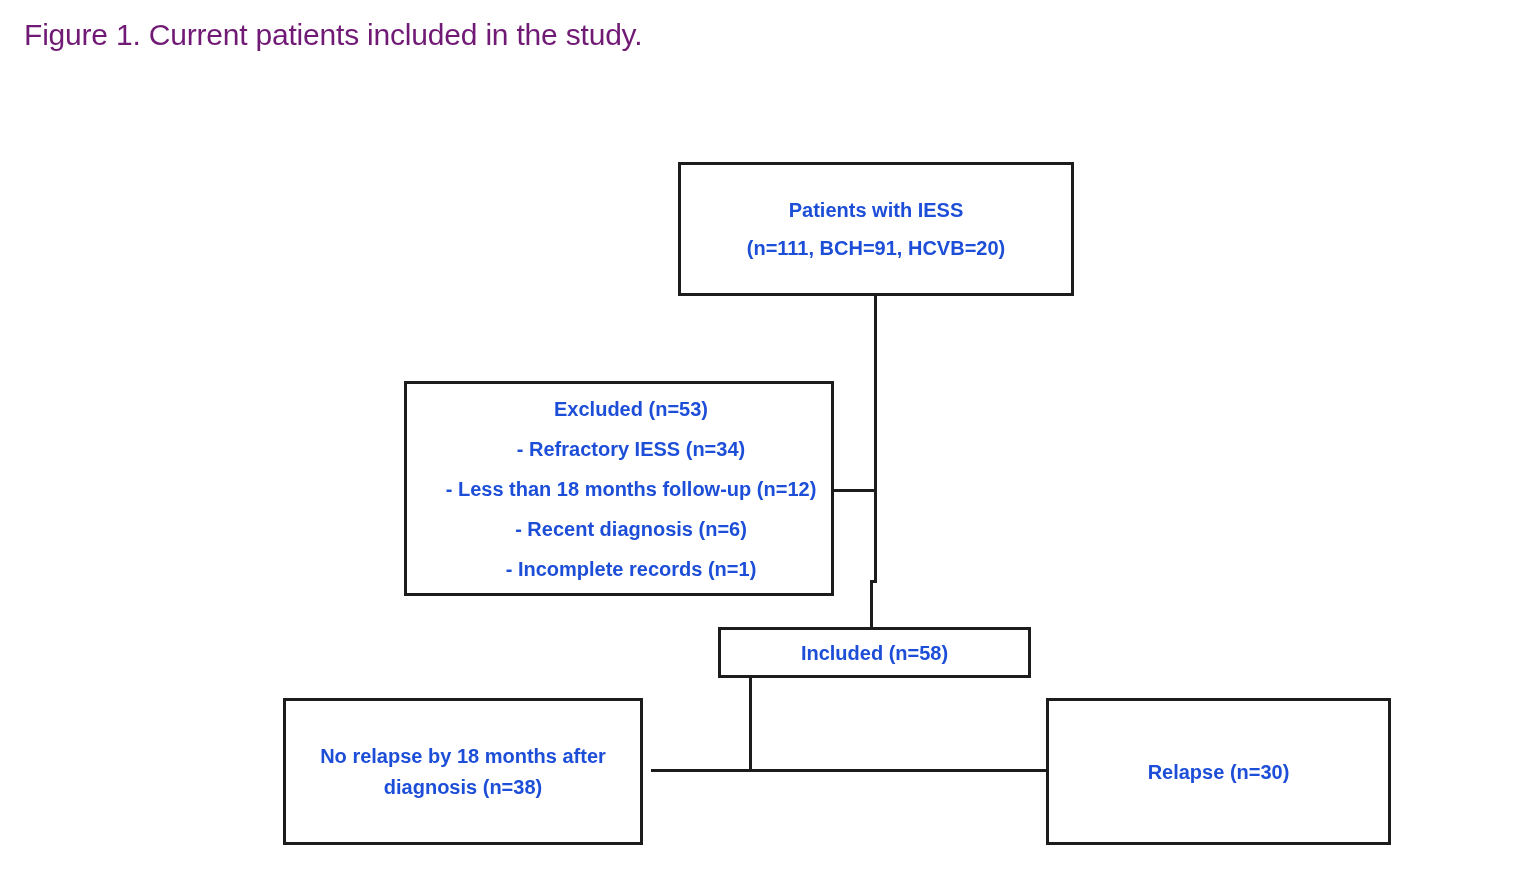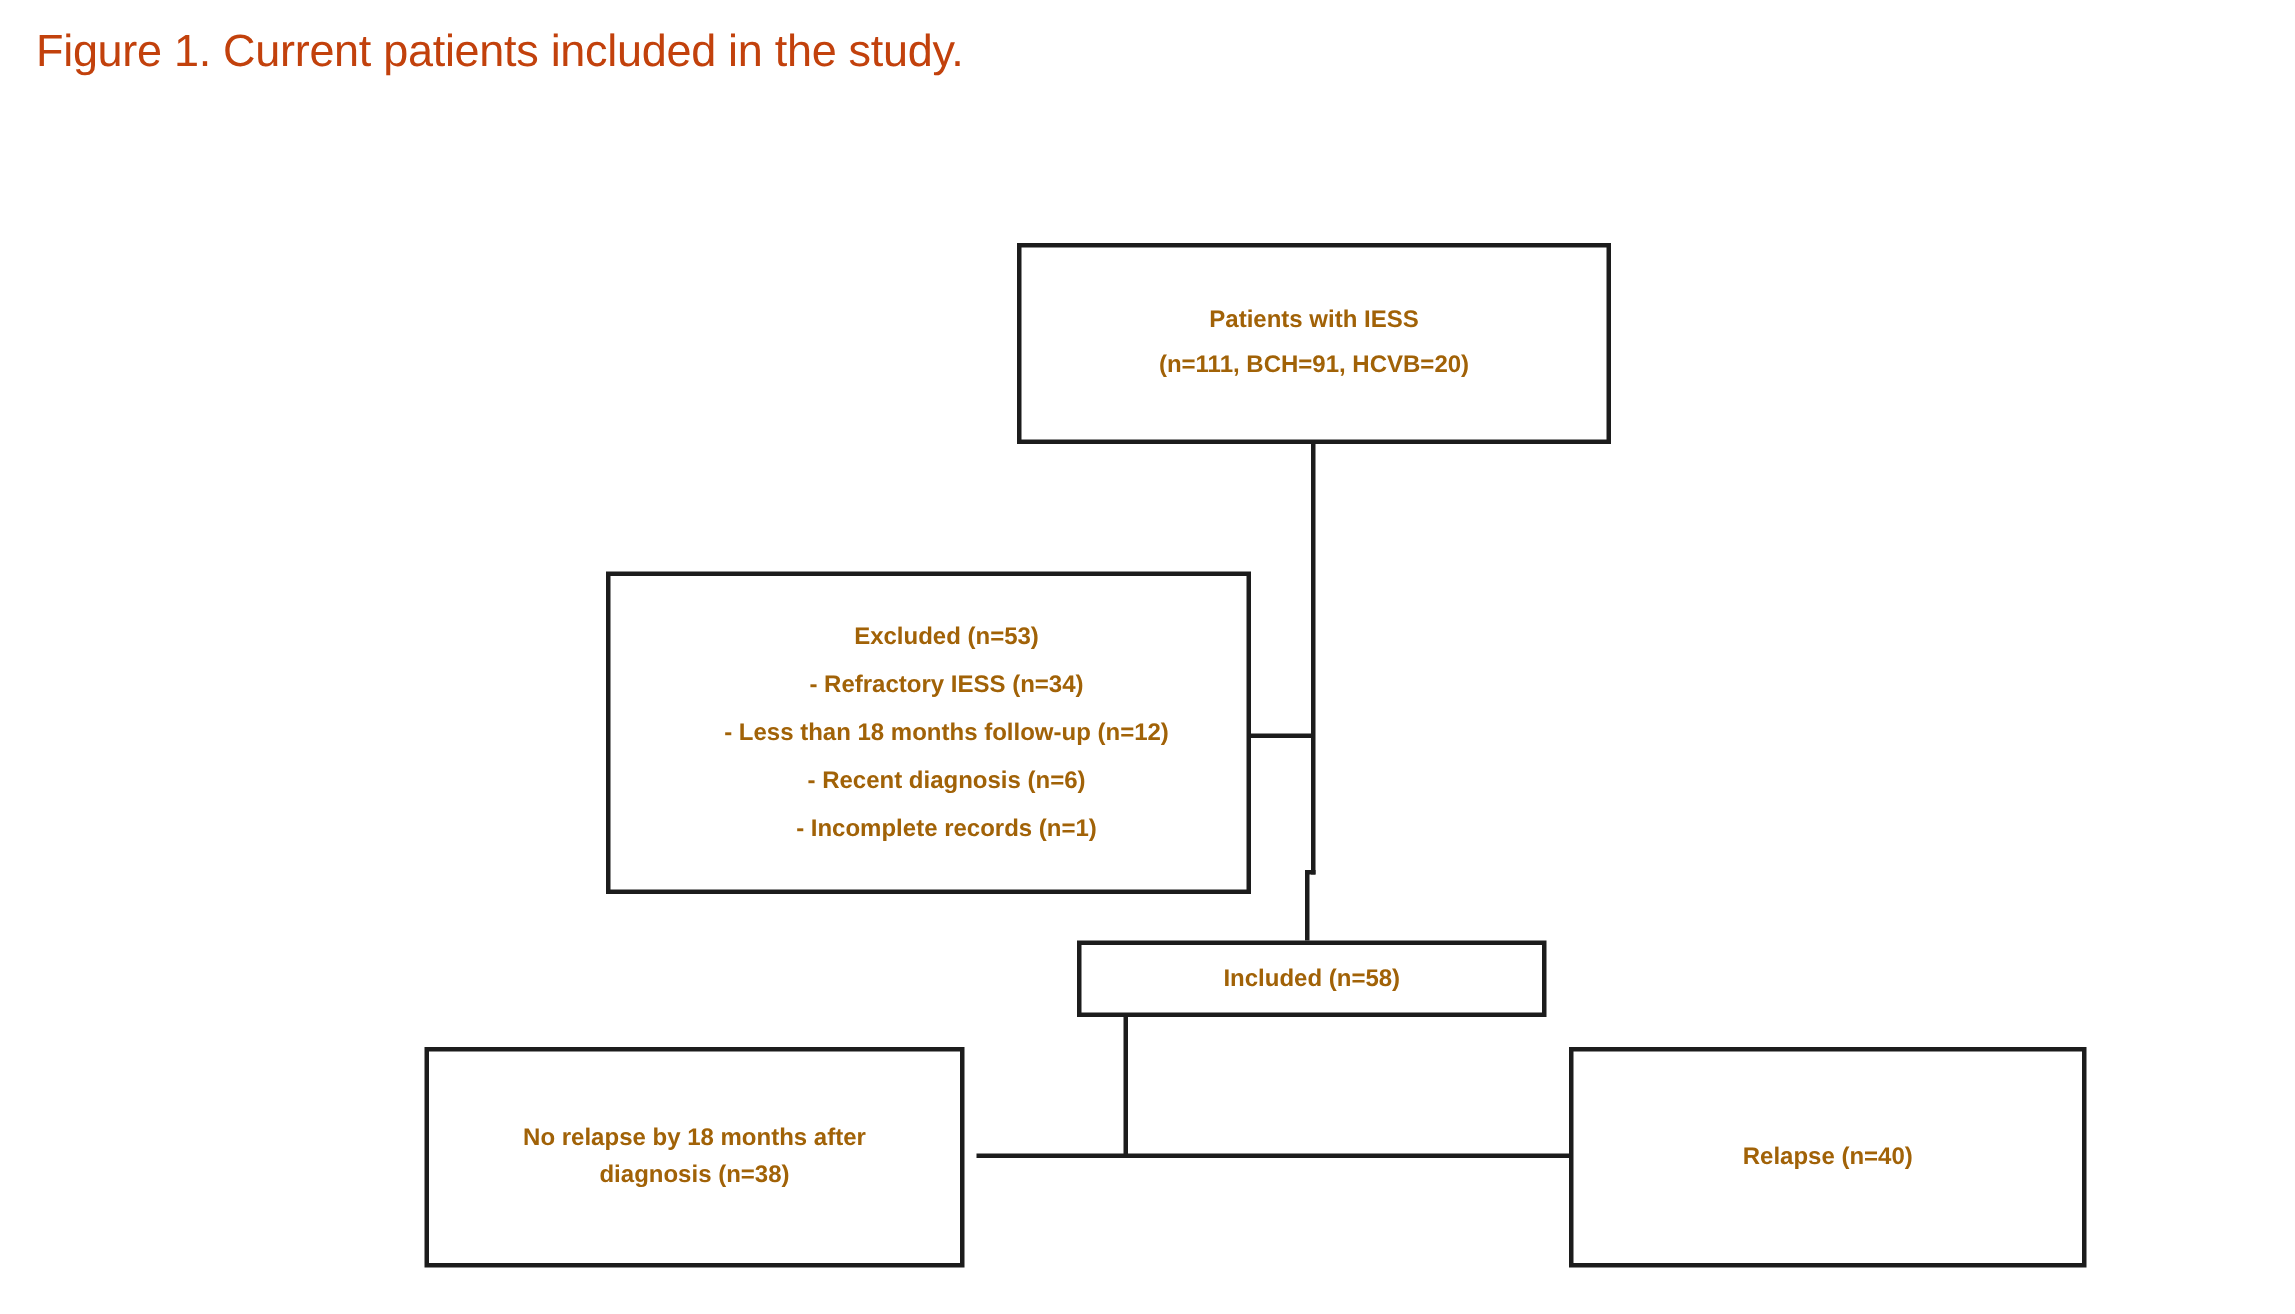--- a/index.html
+++ b/index.html
@@ -19,39 +19,39 @@
     background: #ffffff;
     overflow: hidden;
   }
   .fig-title {
     position: absolute;
     left: 24px;
     top: 18px;
     font-size: 30px;
     font-weight: 400;
     letter-spacing: -0.2px;
-    color: #c2410c;
+    color: #701a75;
     white-space: nowrap;
   }
   .node {
     position: absolute;
     box-sizing: border-box;
     border: 3px solid #1c1c1c;
     background: #ffffff;
     display: flex;
     align-items: center;
     justify-content: center;
     text-align: center;
     z-index: 2;
   }
   .node .node-text {
-    font-size: 16px;
+    font-size: 20px;
     line-height: 1.95;
     font-weight: 600;
-    color: #a16207;
+    color: #1d4ed8;
     padding: 0 8px;
     white-space: pre-line;
   }
   #node-top { left: 678px; top: 162px; width: 396px; height: 134px; }
   #node-top .node-text { line-height: 1.9; }
 
   #node-excluded { left: 404px; top: 381px; width: 430px; height: 215px; }
   #node-excluded .node-text { line-height: 2.0; margin-left: 24px; }
 
   #node-included { left: 718px; top: 627px; width: 313px; height: 51px; }
@@ -113,16 +113,16 @@
   <div class="node" id="node-included">
     <div class="node-text">Included (n=58)</div>
   </div>
 
   <div class="node" id="node-norelapse">
     <div class="node-text">No relapse by 18 months after
 diagnosis (n=38)</div>
   </div>
 
   <div class="node" id="node-relapse">
-    <div class="node-text">Relapse (n=40)</div>
+    <div class="node-text">Relapse (n=30)</div>
   </div>
 
 </div>
 
 </body></html>

